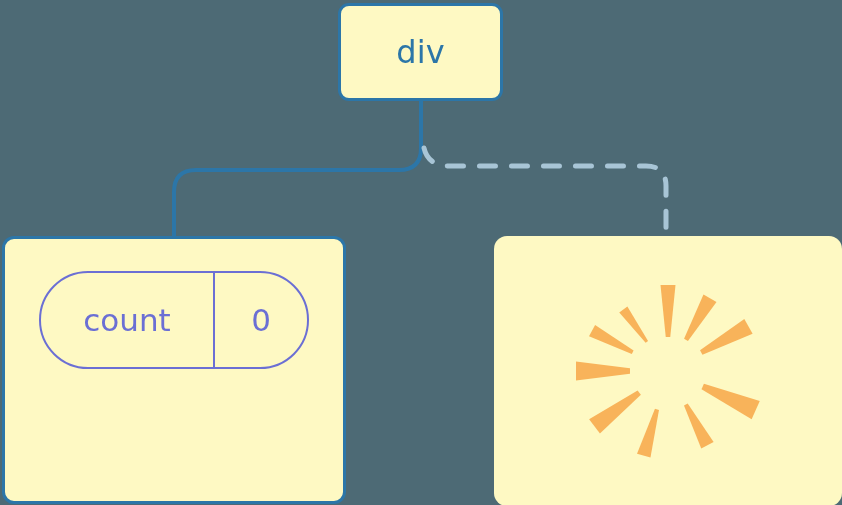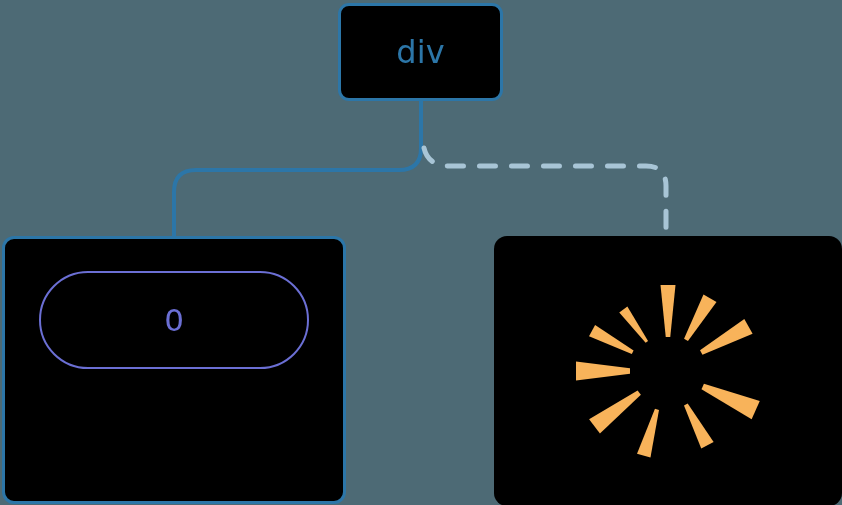--- a/index.html
+++ b/index.html
@@ -23,21 +23,21 @@
     position: absolute;
     left: 0;
     top: 0;
     width: 842px;
     height: 505px;
   }
 
   
   .node {
     position: absolute;
-    background: #000000;
+    background: #fef9c3;
     box-sizing: border-box;
   }
   .node.bordered {
     border: 3px solid #2c76a8;
   }
 
   
   #node-root {
     left: 338px;
     top: 3px;
@@ -130,20 +130,21 @@
     <path d="M 424 148 Q 428 166 450 166 L 646 166 Q 666 166 666 186 L 666 238" fill="none" stroke="#a8c5d6" stroke-width="5" stroke-linecap="round" stroke-linejoin="round" stroke-dasharray="16 16"></path>
   </svg>
 
   <div class="node bordered" id="node-root">
     <span class="node-title">div</span>
   </div>
 
   <div class="node bordered" id="node-counter">
 
     <div class="state-pill">
+      <div class="pill-key">count</div>
       <div class="pill-value">0</div>
     </div>
   </div>
 
   <div class="node" id="node-loading">
     <svg id="burst" width="240" height="240" viewBox="-120 -120 240 240">
         <polygon points="2.25,-34.00 7.50,-86.00 -7.50,-86.00 -2.25,-34.00" fill="#f8b35a"></polygon>
         <polygon points="-19.95,-30.01 -40.63,-64.42 -48.72,-58.55 -22.37,-28.24" fill="#f8b35a"></polygon>
         <polygon points="-34.40,-20.50 -72.88,-46.11 -78.99,-34.64 -36.23,-17.06" fill="#f8b35a"></polygon>
         <polygon points="-38.00,-2.85 -92.00,-9.50 -92.00,9.50 -38.00,2.85" fill="#f8b35a"></polygon>

